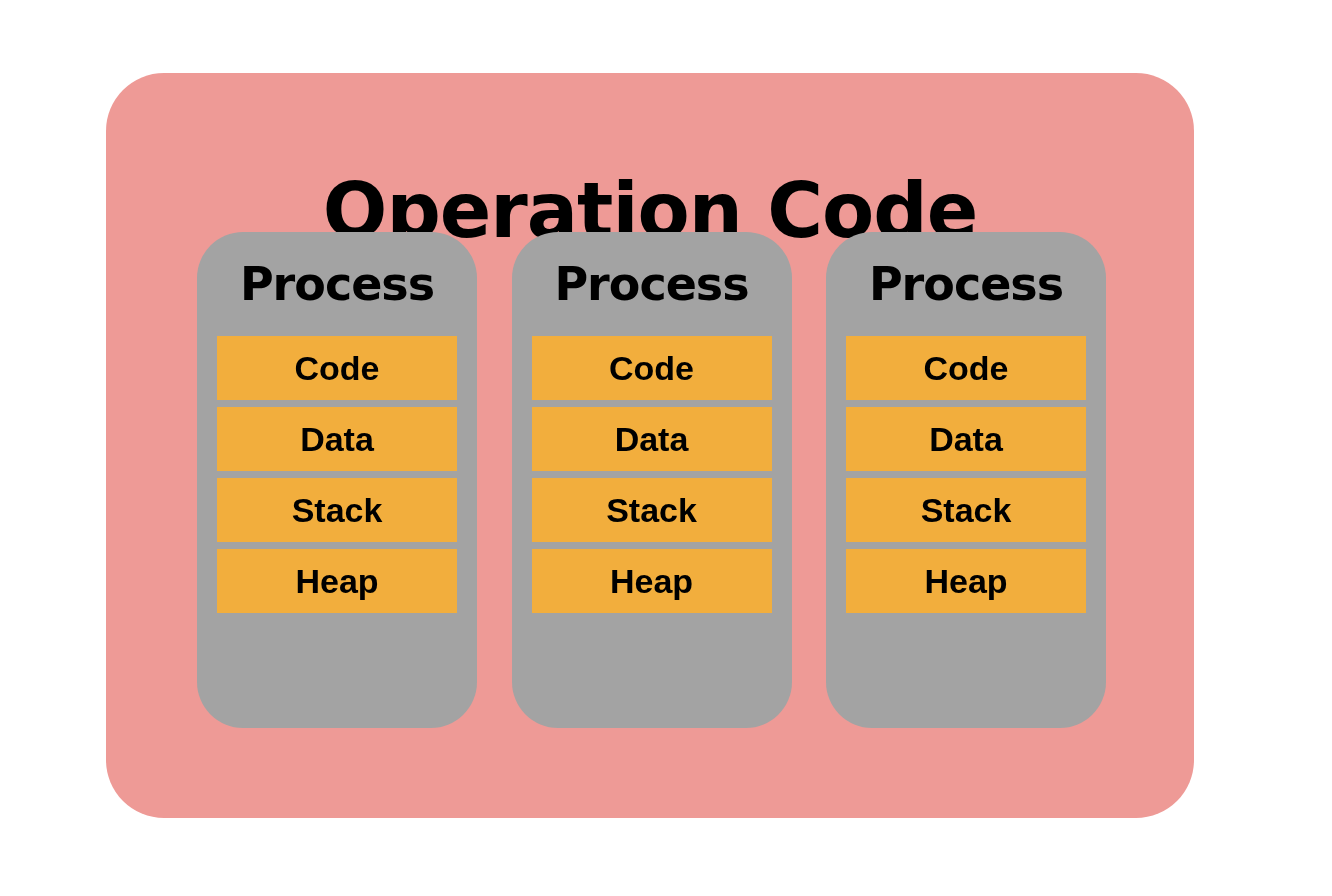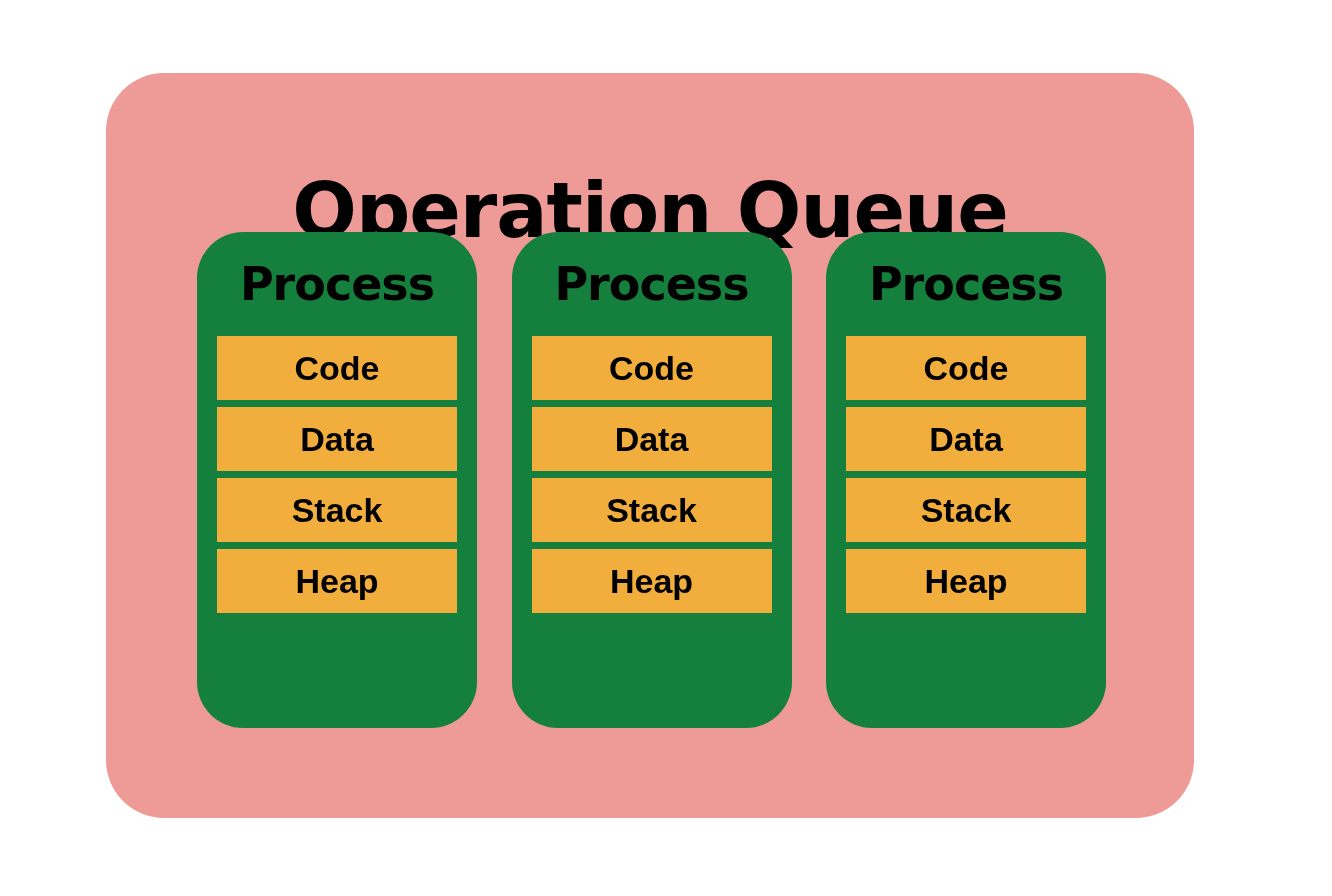--- a/index.html
+++ b/index.html
@@ -49,21 +49,21 @@
     width: 909px;          
     height: 496px;         
     display: flex;
     flex-direction: row;
     justify-content: space-between;
     align-items: stretch;
   }
 
   .process-card {
     width: 280px;
-    background: #15803d;
+    background: #a3a3a3;
     border-radius: 46px;
     box-sizing: border-box;
     padding: 0 20px;
     display: flex;
     flex-direction: column;
     align-items: stretch;
   }
 
   .process-card-title {
     margin-top: 26px;
@@ -97,21 +97,21 @@
     line-height: 27px;
     color: #000000;
     white-space: nowrap;
   }
 </style>
 </head>
 <body>
 
 <div class="queue-panel">
 
-  <div class="queue-title">Operation Queue</div>
+  <div class="queue-title">Operation Code</div>
 
   <div class="process-row">
 
     <div class="process-card">
       <div class="process-card-title">Process</div>
       <div class="segment-stack">
         <div class="segment">Code</div>
         <div class="segment">Data</div>
         <div class="segment">Stack</div>
         <div class="segment">Heap</div>

